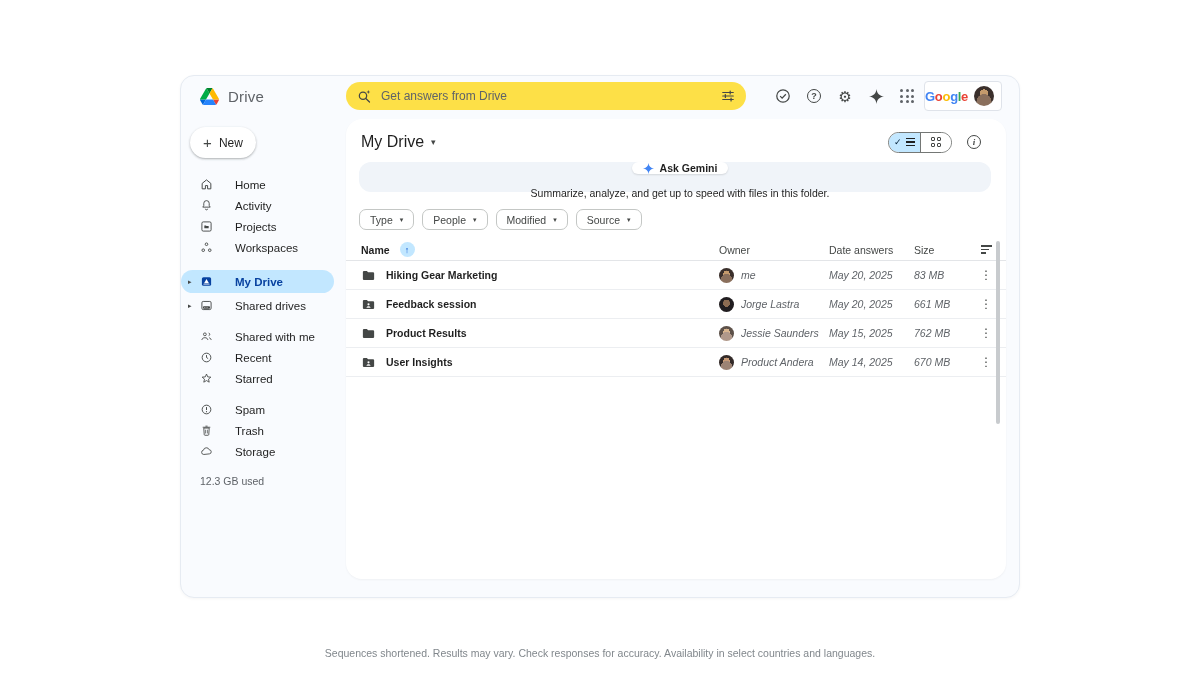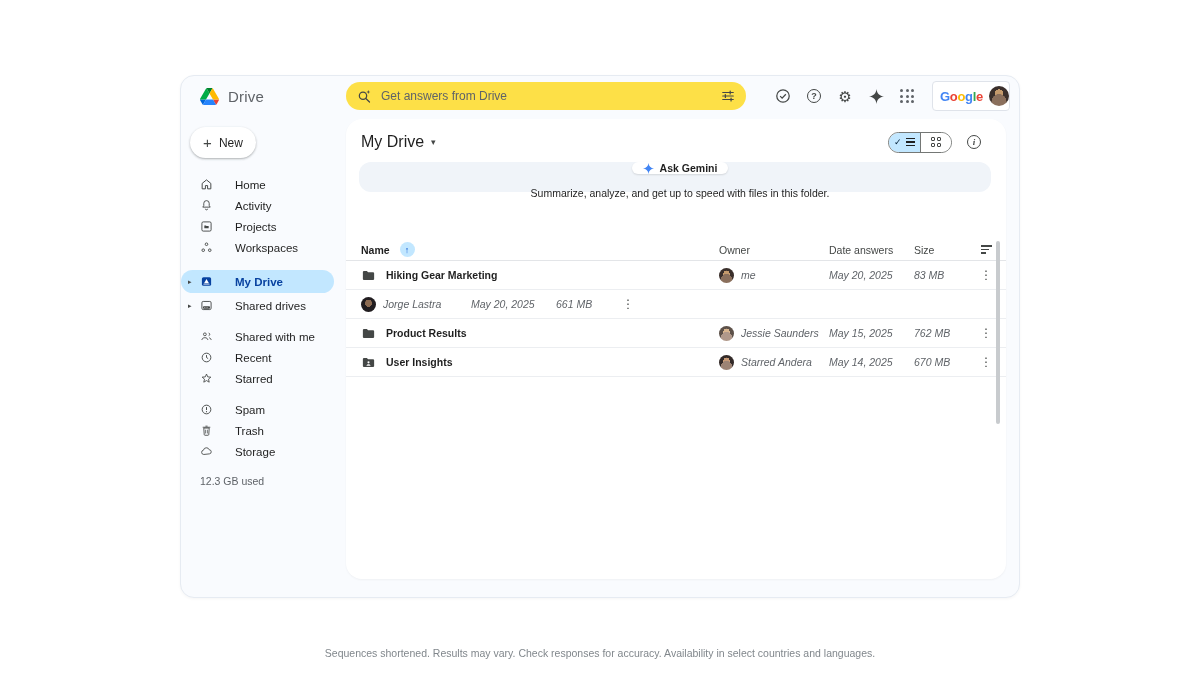--- a/index.html
+++ b/index.html
@@ -19,22 +19,22 @@
   .searchbar { width:400px; height:28px; background:#fde047; border-radius:14px; display:flex; align-items:center; padding:0 11px; gap:9px; flex:none; }
   .searchbar input { flex:1; border:none; outline:none; background:transparent; font-size:12px; color:#3c4043; font-family:"Liberation Sans",sans-serif; }
   .searchbar input::placeholder { color:#5f6368; opacity:1; }
   .topbar-icons { display:flex; align-items:center; gap:15px; margin-left:29px; }
   .tb-icon { width:16px; height:16px; display:flex; align-items:center; justify-content:center; color:#444746; cursor:pointer; }
   .circle-glyph { width:14px; height:14px; border:1.3px solid #444746; border-radius:50%;
     display:flex; align-items:center; justify-content:center; font-size:9px; color:#444746; font-weight:bold; }
   .gear-glyph { font-size:15px; line-height:1; color:#444746; }
   .apps-grid { display:grid; grid-template-columns:repeat(3,3px); grid-template-rows:repeat(3,3px); gap:2.5px; }
   .apps-grid i { width:3px; height:3px; border-radius:50%; background:#5f6368; }
-  .google-pill { margin-left:17px; width:78px; height:30px; background:#fff; border:1px solid #dfe3ea;
-    border-radius:4px; display:flex; align-items:center; justify-content:flex-end; gap:6px; cursor:pointer; }
+  .google-pill { margin-left:9px; width:78px; height:30px; background:#fff; border:1px solid #dfe3ea;
+    border-radius:4px; display:flex; align-items:center; justify-content:flex-start; gap:6px; cursor:pointer; }
   .gword { font-size:13px; font-weight:bold; letter-spacing:-.3px; }
   .avatar { width:20px; height:20px; border-radius:50%; flex:none;
     background:radial-gradient(circle at 50% 78%, #8a6f5c 0 40%, transparent 41%),
                radial-gradient(circle at 50% 38%, #c49a6c 0 26%, #3a2f2b 27%); }
 
   
   .sidebar { position:absolute; left:0; top:40px; width:165px; bottom:0; }
   .new-btn { margin:11px 0 16px 9px; width:66px; height:31px; background:#fff; border-radius:16px;
     box-shadow:0 1px 2px rgba(60,64,67,.3), 0 1px 3px rgba(60,64,67,.12);
     display:flex; align-items:center; justify-content:center; gap:7px; font-size:12px; color:#1f1f1f; cursor:pointer; }
@@ -328,20 +328,38 @@
       <div class="gemini-banner">
         <span class="gemini-pill">
           <svg width="11" height="11" viewBox="0 0 24 24">
               <path d="M12 0C12.6 7 17 11.4 24 12 17 12.6 12.6 17 12 24 11.4 17 7 12.6 0 12 7 11.4 11.4 7 12 0Z" fill="#4285f4"></path>
             </svg>
           <span>Ask Gemini</span>
         </span>
         <span class="banner-text">Summarize, analyze, and get up to speed with files in this folder.</span>
       </div>
 
+      <div class="filters">
+        <span class="chip">
+          <span>Type</span>
+            <span class="chip-caret">▾</span>
+        </span>
+        <span class="chip">
+          <span>People</span>
+            <span class="chip-caret">▾</span>
+        </span>
+        <span class="chip">
+          <span>Modified</span>
+            <span class="chip-caret">▾</span>
+        </span>
+        <span class="chip">
+          <span>Source</span>
+            <span class="chip-caret">▾</span>
+        </span>
+      </div>
 
       <div class="table">
         <div class="trow thead">
           <span class="col-name">
             <span>Name</span>
             <span class="sort-chip">↑</span>
           </span>
           <span class="col-owner">
               <span>Owner</span>
             </span>
@@ -368,20 +386,28 @@
               <span class="fmeta">me</span>
             </span>
           <span class="col-date fmeta">May 20, 2025</span>
           <span class="col-size fmeta">83 MB</span>
           <span class="col-actions">
               <span class="kebab">⋮</span>
             </span>
         </div>
 
         <div class="trow frow">
+          <span class="col-name">
+            <svg width="15" height="15" viewBox="0 0 24 24">
+                <path d="M3 6.5A1.8 1.8 0 0 1 4.8 4.7h4.6l1.9 2h7.9A1.8 1.8 0 0 1 21 8.5v9a1.8 1.8 0 0 1-1.8 1.8H4.8A1.8 1.8 0 0 1 3 17.5Z" fill="#444746"></path>
+                <circle cx="12" cy="11.7" r="1.7" fill="#fff"></circle>
+                <path d="M8.7 17.2c0-1.7 1.5-2.6 3.3-2.6s3.3.9 3.3 2.6Z" fill="#fff"></path>
+              </svg>
+            <span class="fname">Feedback session</span>
+          </span>
           <span class="col-owner">
               <span class="row-avatar av2"></span>
               <span class="fmeta">Jorge Lastra</span>
             </span>
           <span class="col-date fmeta">May 20, 2025</span>
           <span class="col-size fmeta">661 MB</span>
           <span class="col-actions">
               <span class="kebab">⋮</span>
             </span>
         </div>
@@ -408,21 +434,21 @@
           <span class="col-name">
             <svg width="15" height="15" viewBox="0 0 24 24">
                 <path d="M3 6.5A1.8 1.8 0 0 1 4.8 4.7h4.6l1.9 2h7.9A1.8 1.8 0 0 1 21 8.5v9a1.8 1.8 0 0 1-1.8 1.8H4.8A1.8 1.8 0 0 1 3 17.5Z" fill="#444746"></path>
                 <circle cx="12" cy="11.7" r="1.7" fill="#fff"></circle>
                 <path d="M8.7 17.2c0-1.7 1.5-2.6 3.3-2.6s3.3.9 3.3 2.6Z" fill="#fff"></path>
               </svg>
             <span class="fname">User Insights</span>
           </span>
           <span class="col-owner">
               <span class="row-avatar av4"></span>
-              <span class="fmeta">Starred Andera</span>
+              <span class="fmeta">Product Andera</span>
             </span>
           <span class="col-date fmeta">May 14, 2025</span>
           <span class="col-size fmeta">670 MB</span>
           <span class="col-actions">
               <span class="kebab">⋮</span>
             </span>
         </div>
       </div>
 
       <div class="scrollbar"></div>

